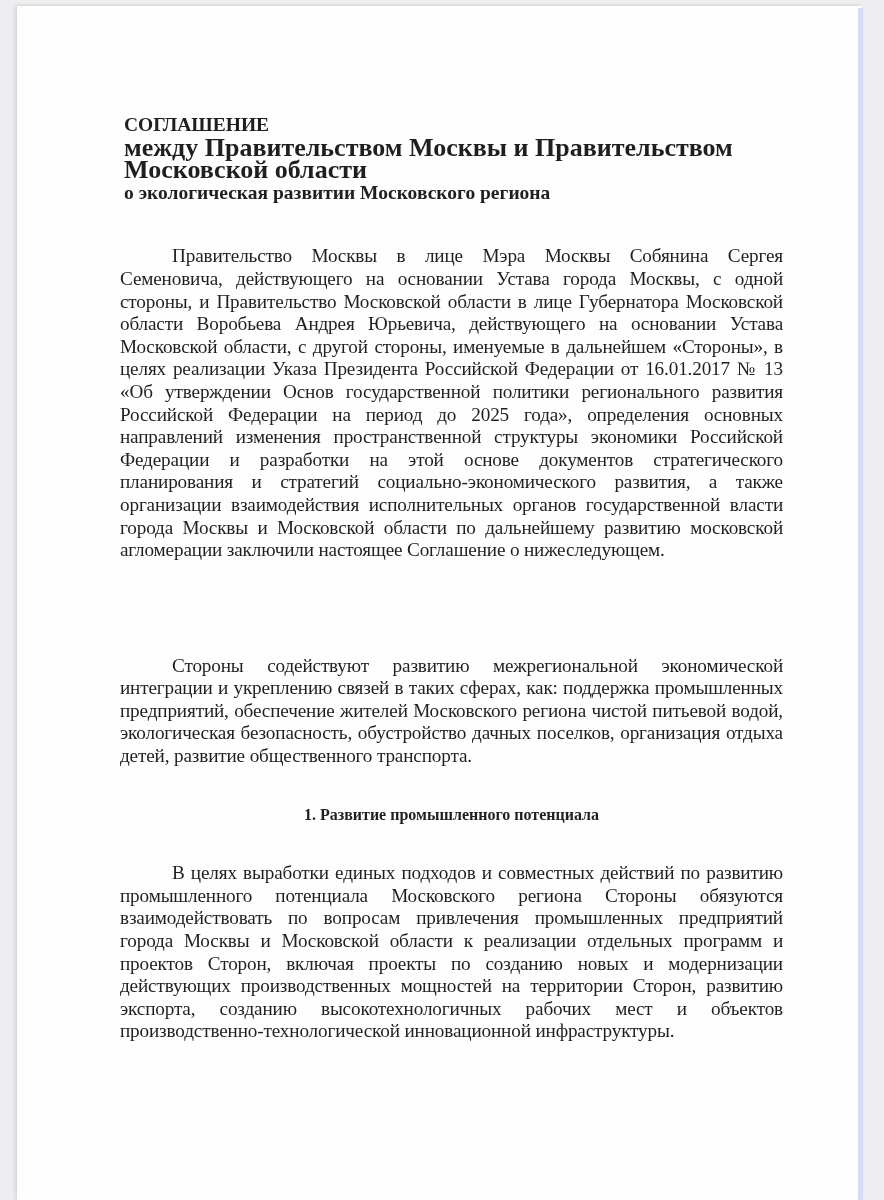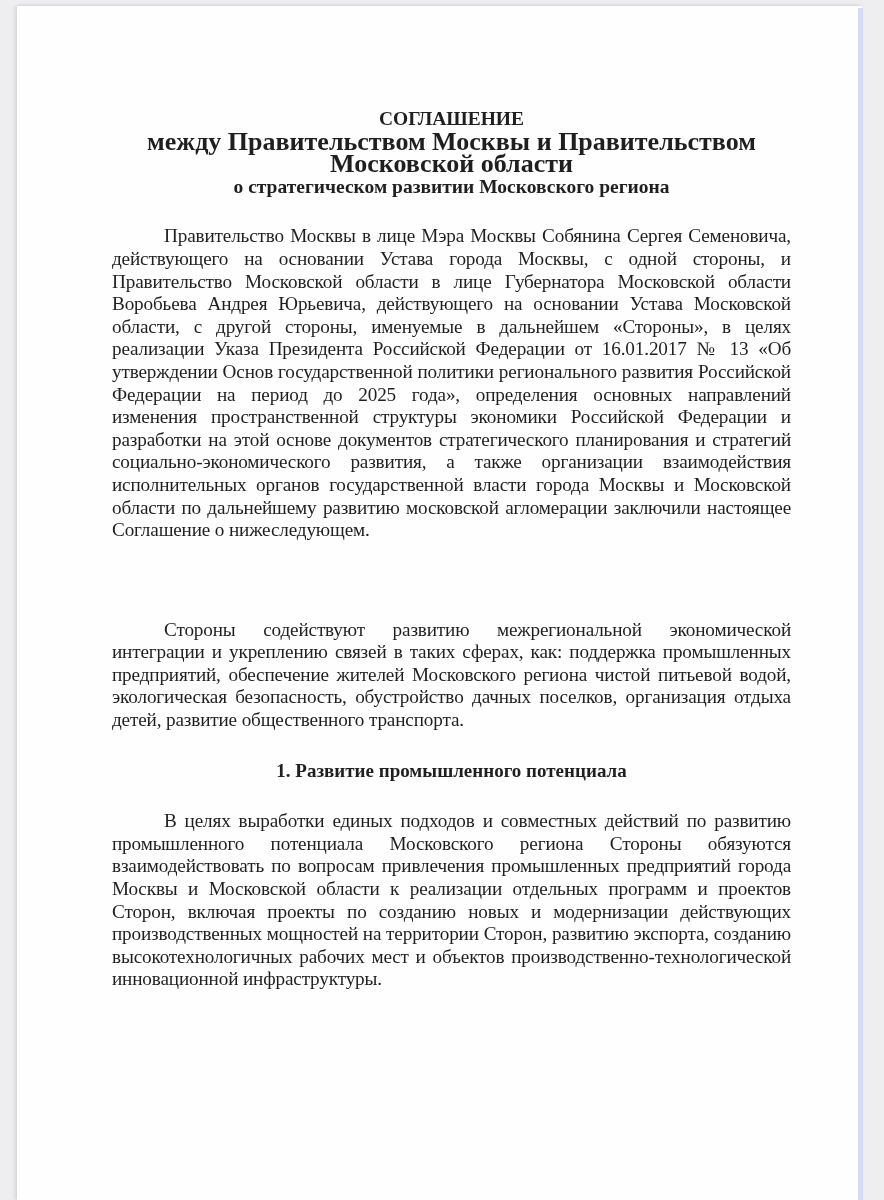--- a/index.html
+++ b/index.html
@@ -31,55 +31,54 @@
     position: absolute;
     left: 108px;
     top: 98px;
     width: 687px;
     font-family: "Liberation Serif", serif;
     color: #1f1f1f;
     font-size: 19.2px;
     line-height: 22.6px;
   }
   .title {
-    text-align: center;
     font-weight: bold;
-    margin: 10px;
+    margin: 16px;
   }
   .title .l1 { display:block; font-size: 19.5px; }
   .title .l2 { display:block; font-size: 26px; }
   .title .l3 { display:block; font-size: 19.5px; }
   p.par {
-    margin: 4px;
+    margin: 12px;
     text-indent: 52px;
     text-align: justify;
     text-align-last: left;
     letter-spacing: -0.15px;
   }
   .gap-title { height: 13px; }
   .gap { height: 23px; }
   .section-heading {
     text-align: center;
     font-weight: bold;
     margin: 0;
-    font-size: 19px;
+    font-size: 16px;
   }
   .gap-sec { height: 24px; }
 </style>
 </head>
 <body>
 
 <div class="page"></div>
 <div class="page-edge"></div>
 
 <div class="content">
   <h1 class="title">
     <span class="l1">СОГЛАШЕНИЕ</span>
     <span class="l2">между Правительством Москвы и Правительством Московской области</span>
-    <span class="l3">о стратегическом развитии Московского региона</span>
+    <span class="l3">о экологическая развитии Московского региона</span>
   </h1>
   <div class="gap-title"></div>
 
   <p class="par">Правительство Москвы в лице Мэра Москвы Собянина Сергея Семеновича, действующего на основании Устава города Москвы, с одной стороны, и Правительство Московской области в лице Губернатора Московской области Воробьева Андрея Юрьевича, действующего на основании Устава Московской области, с другой стороны, именуемые в дальнейшем «Стороны», в целях реализации Указа Президента Российской Федерации от 16.01.2017 № 13 «Об утверждении Основ государственной политики регионального развития Российской Федерации на период до 2025 года», определения основных направлений изменения пространственной структуры экономики Российской Федерации и разработки на этой основе документов стратегического планирования и стратегий социально-экономического развития, а также организации взаимодействия исполнительных органов государственной власти города Москвы и Московской области по дальнейшему развитию московской агломерации заключили настоящее Соглашение о нижеследующем.</p>
   <div class="gap"></div>
 
   <div class="gap"></div>
 
   <div class="gap"></div>
 

